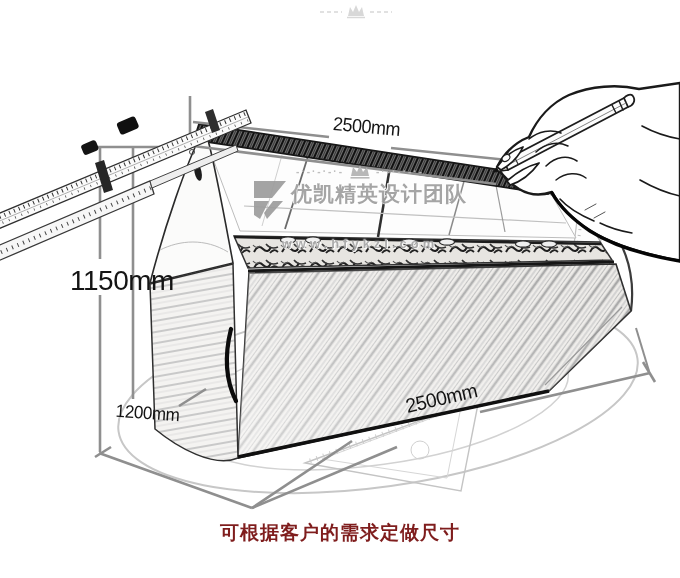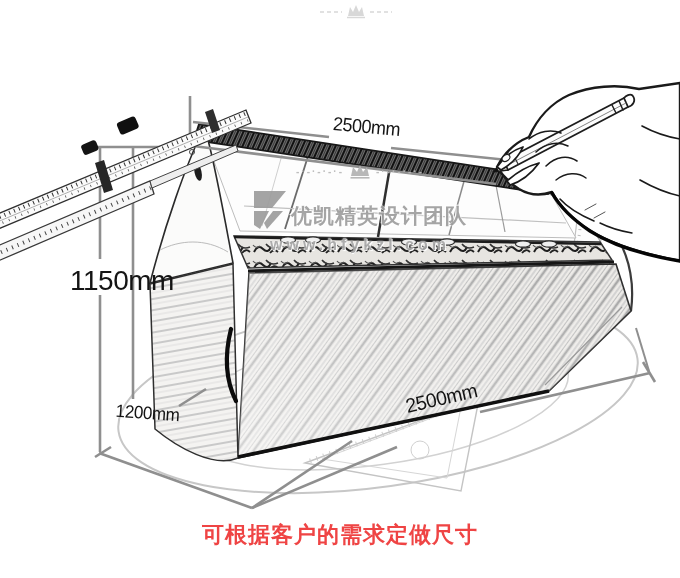--- a/index.html
+++ b/index.html
@@ -12,33 +12,33 @@
     position:absolute;color:#141414;font-size:19px;font-weight:500;
     letter-spacing:-0.5px;white-space:nowrap;transform-origin:center;
   }
   #lbl-top{left:331px;top:116px;transform:rotate(5deg) scaleX(.95);}
   #lbl-height{left:70px;top:265px;font-size:28px;}
   #lbl-depth{left:114px;top:403px;transform:rotate(4deg) scaleX(.95);font-size:18px;}
   #lbl-bottom{left:404px;top:387px;transform:rotate(-13deg) scaleX(.97);font-size:20px;}
   .wm{position:absolute;left:246px;top:162px;width:228px;text-align:center;opacity:.92;}
   .wm-row1{display:flex;align-items:center;justify-content:center;gap:3px;height:18px;}
   .wm-dash{color:#b9b9b9;font-size:10px;letter-spacing:2px;font-weight:bold;}
-  .wm-row2{display:flex;align-items:flex-end;justify-content:center;gap:4px;margin-top:10px;}
+  .wm-row2{display:flex;align-items:flex-start;justify-content:center;gap:4px;margin-top:0;}
   .wm-brand{
     font-size:21px;font-weight:bold;color:#9e9e9e;letter-spacing:1px;white-space:nowrap;
     text-shadow:0 0 2px #fff,1px 1px 0 #fff,-1px -1px 0 #fff;
   }
   .wm-url{
-    margin-top:6px;font-size:16px;font-weight:bold;color:#a9a9a9;letter-spacing:4px;
+    margin-top:16px;font-size:13px;font-weight:bold;color:#a9a9a9;letter-spacing:4px;
     text-shadow:0 0 2px #fff,1px 1px 0 #fff;white-space:nowrap;
   }
   .top-orna{position:absolute;left:318px;top:2px;width:76px;height:18px;opacity:.55;text-align:center;}
   .note{
     position:absolute;left:0;right:0;top:520px;text-align:center;
-    font-size:22px;font-weight:bold;color:#ef4444;letter-spacing:1px;
+    font-size:19px;font-weight:bold;color:#7f1d1d;letter-spacing:1px;
   }
 </style>
 </head>
 <body>
 
 <div class="canvas">
 
   <svg class="sketch" width="680" height="578" viewBox="0 0 680 578">
     <defs>
       <pattern id="dhatch" width="5" height="8" patternUnits="userSpaceOnUse" patternTransform="rotate(24)">

